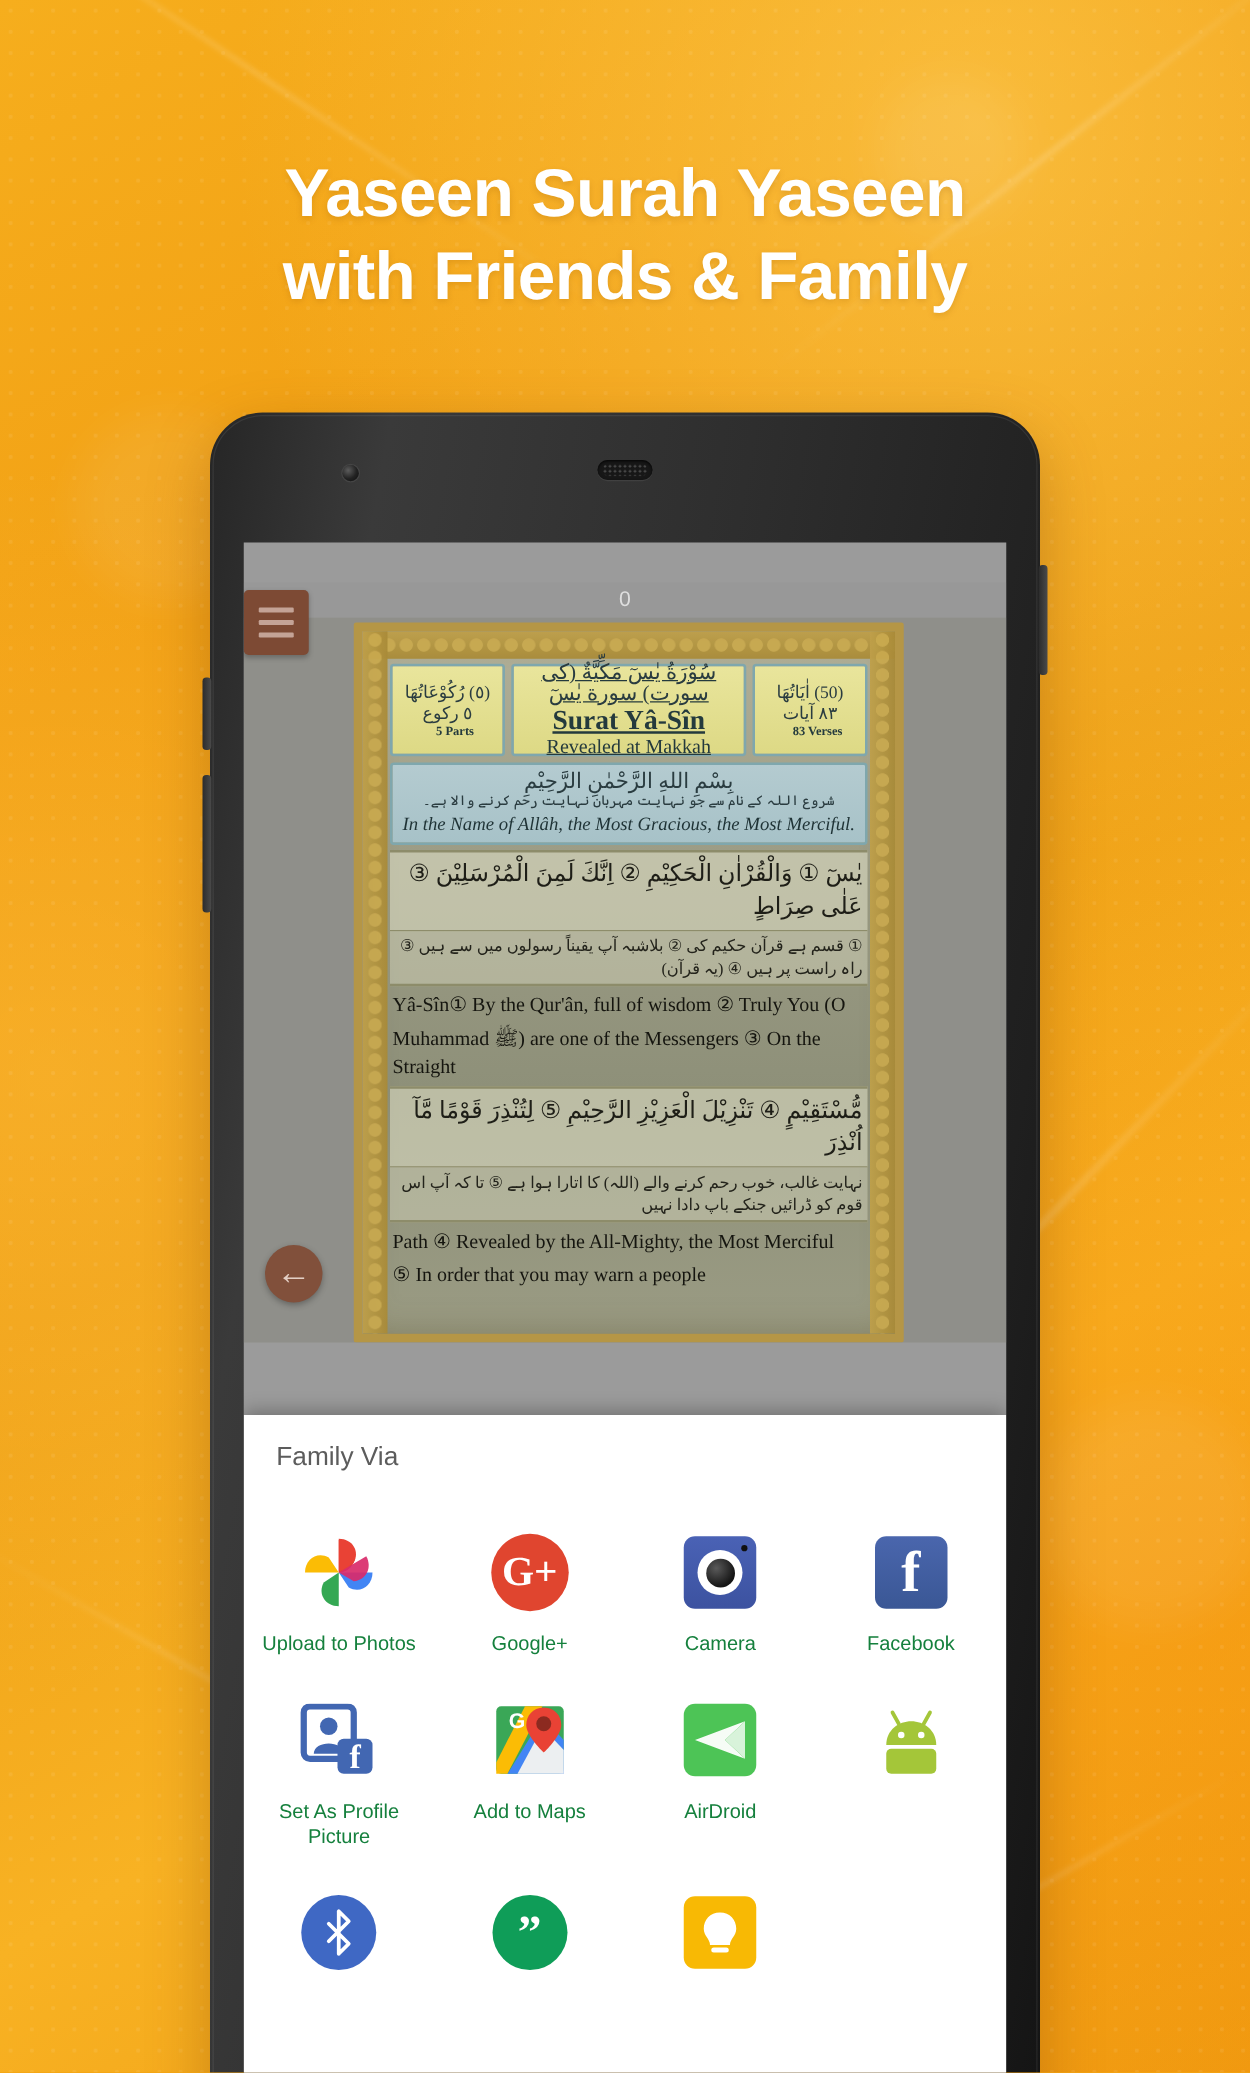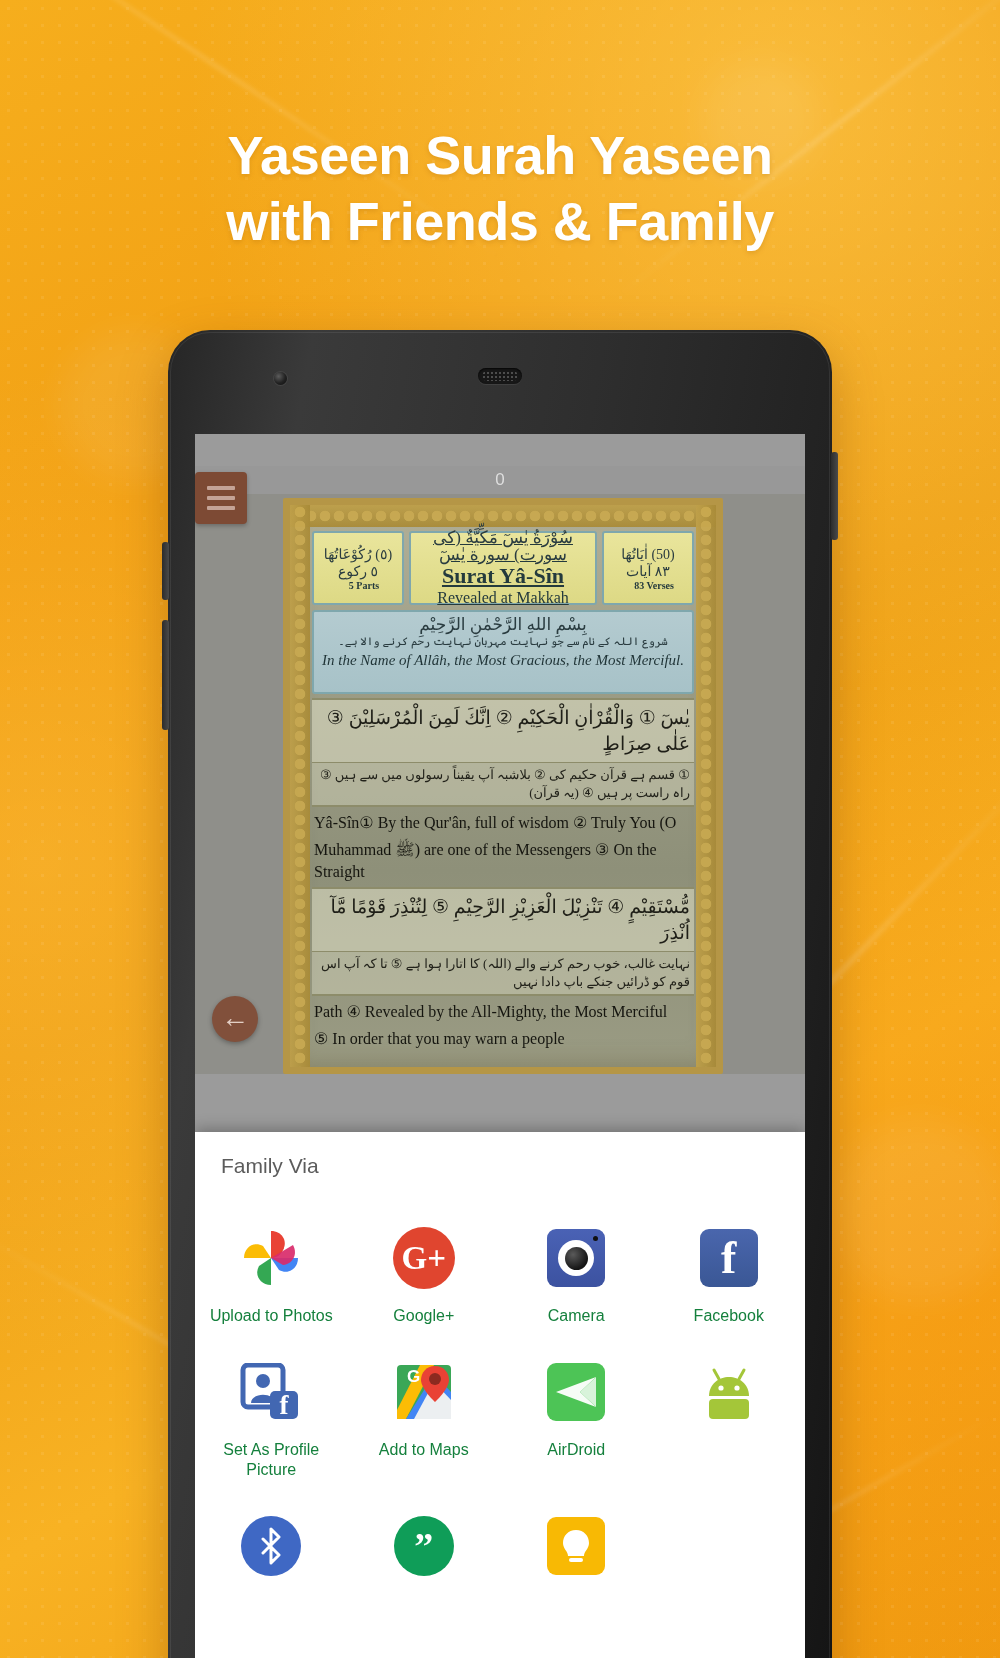--- a/index.html
+++ b/index.html
@@ -301,21 +301,21 @@
   .ar.big { font-size: 17px; }
   .hdr-side .en { font-size: 10px; font-weight: bold; margin-left: 12px; }
   .hdr-mid .en1 { font-size: 22px; font-weight: bold; line-height: 25px; }
   .hdr-mid .en2 { font-size: 16px; line-height: 19px; }
 
   .bismillah-box {
     margin-top: 5px;
     background: linear-gradient(#b4cbd0, #a7c2c8);
     border: 2px solid #7fa7ad;
     border-radius: 3px;
-    padding: 4px 6px 23px;
+    padding: 4px 6px 5px;
     text-align: center;
     color: #1f3336;
   }
   .bismillah-box .ar { font-size: 17px; }
   .bismillah-box .en { font-size: 15px; font-style: italic; font-weight: normal; margin-top: 2px; }
 
   .verse-ar-box {
     margin-top: 4px;
     background: rgba(225,226,200,0.55);
     border-top: 2px solid #8d8c6a;

